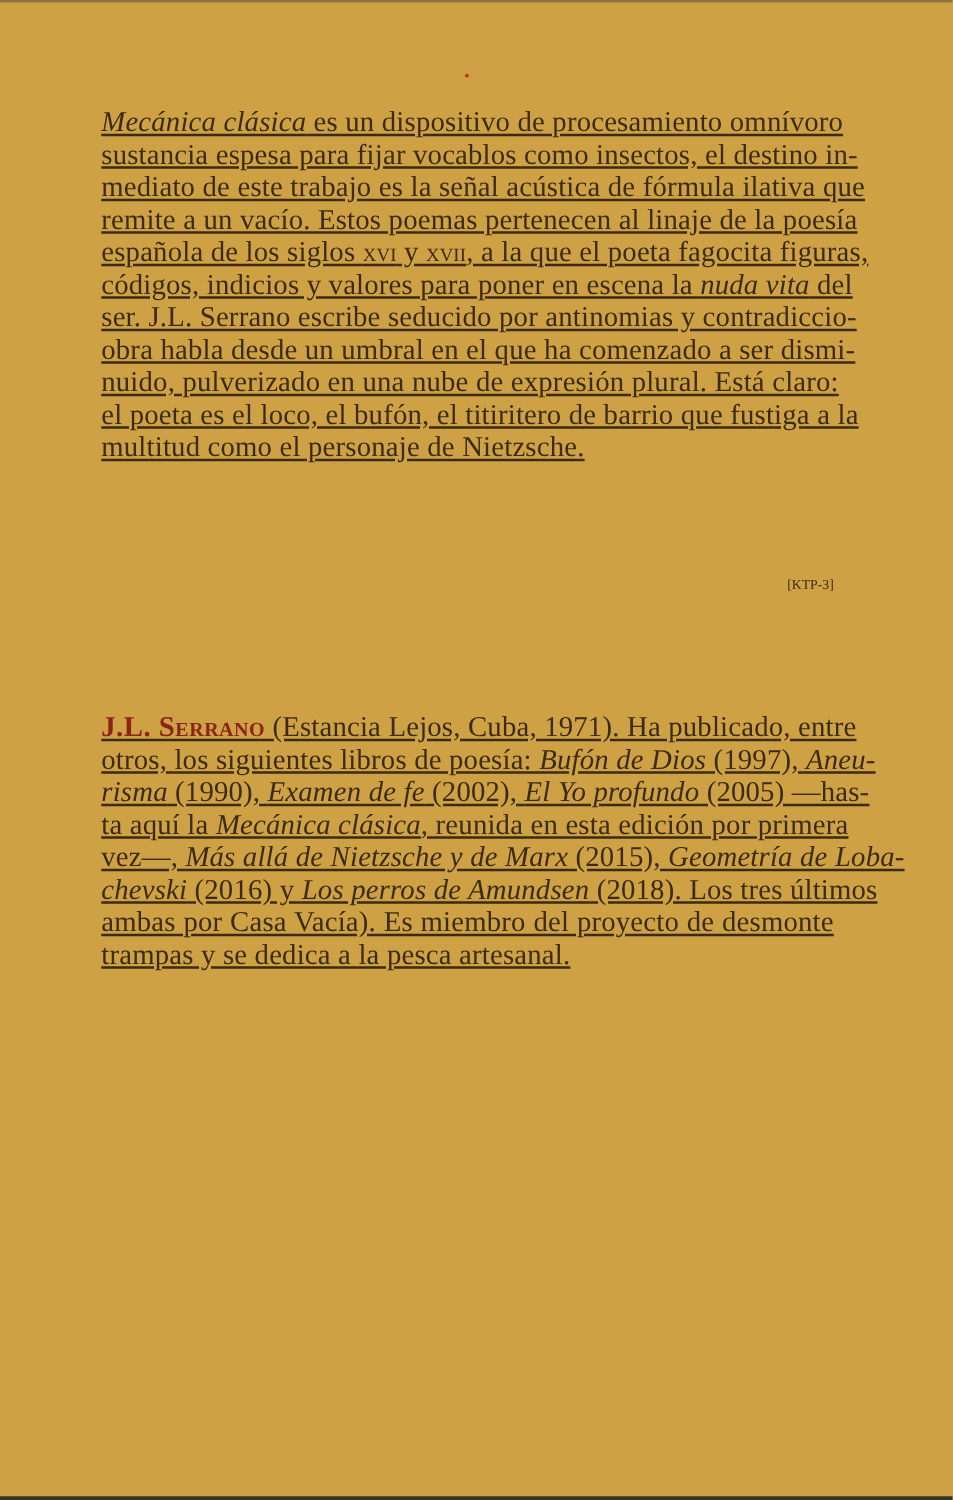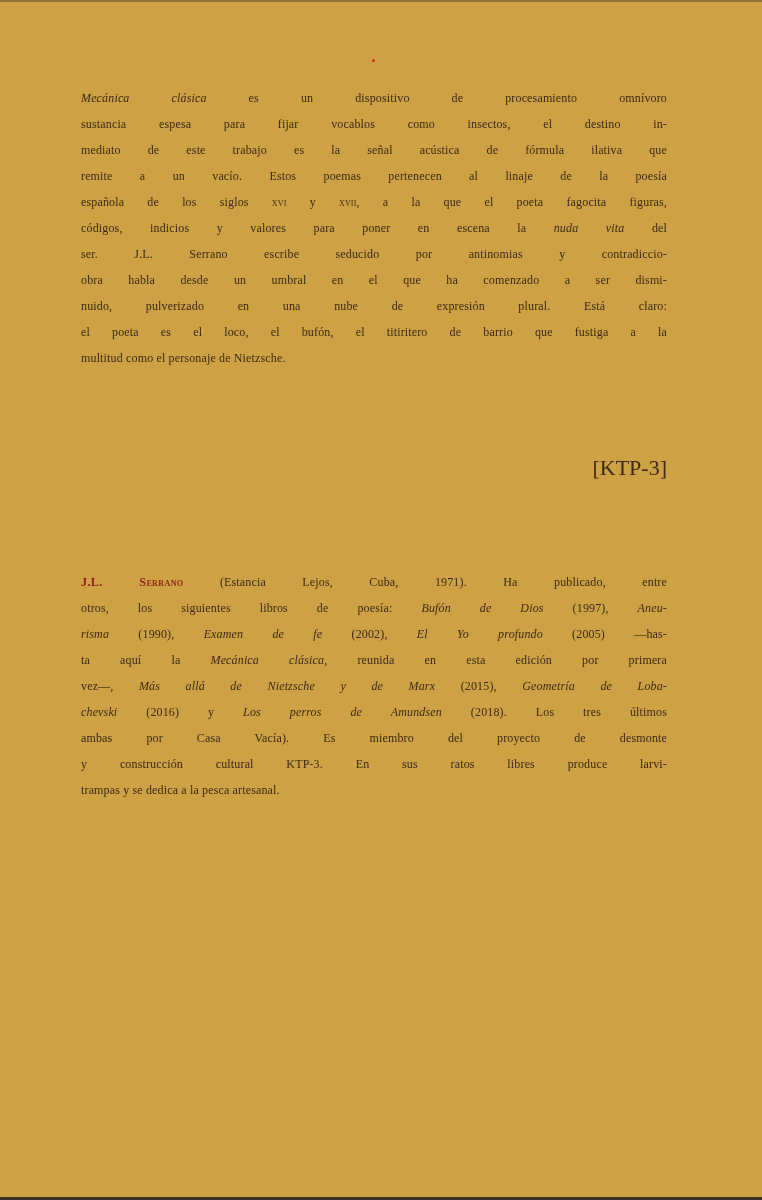--- a/index.html
+++ b/index.html
@@ -33,24 +33,25 @@
       top: 59px;
       width: 3px;
       height: 3px;
       border-radius: 50%;
       background: #d0281a;
     }
     .text-block {
       position: absolute;
       left: 81px;
       width: 586px;
-      font-size: 12px;
+      font-size: 23px;
       line-height: 26px;
       font-family: "Liberation Serif", "DejaVu Serif", serif;
       letter-spacing: 0.15px;
+      text-decoration: underline;
     }
     .blurb { top: 85px; }
     .bio { top: 569px; }
     .line {
       display: block;
       height: 26px;
       white-space: nowrap;
       text-align: justify;
       text-align-last: justify;
     }
@@ -66,21 +67,21 @@
       color: #8c2418;
       font-weight: bold;
       font-variant: small-caps;
       letter-spacing: 0.4px;
     }
     .signature {
       position: absolute;
       top: 455px;
       right: 95px;
       font-family: "Liberation Serif", "DejaVu Serif", serif;
-      font-size: 22px;
+      font-size: 11px;
       line-height: 26px;
     }
   </style>
 </head>
 <body>
 
 <div class="top-edge"></div>
 <div class="red-dot"></div>
 
 <div class="text-block blurb">
@@ -100,17 +101,16 @@
 <div class="signature">[KTP-3]</div>
 
 <div class="text-block bio">
     <span class="line"><span class="author">J.L. Serrano</span><span> (Estancia Lejos, Cuba, 1971). Ha publicado, entre</span></span>
     <span class="line"><span>otros, los siguientes libros de poesía: </span><em>Bufón de Dios</em><span> (1997), </span><em>Aneu-</em></span>
     <span class="line"><em>risma</em><span> (1990), </span><em>Examen de fe</em><span> (2002), </span><em>El Yo profundo</em><span> (2005) —has-</span></span>
     <span class="line"><span>ta aquí la </span><em>Mecánica clásica</em><span>, reunida en esta edición por primera</span></span>
     <span class="line"><span>vez—, </span><em>Más allá de Nietzsche y de Marx</em><span> (2015), </span><em>Geometría de Loba-</em></span>
     <span class="line"><em>chevski</em><span> (2016) y </span><em>Los perros de Amundsen</em><span> (2018). Los tres últimos</span></span>
     <span class="line"><span>ambas por Casa Vacía). Es miembro del proyecto de desmonte</span></span>
-    <span class="line"><span>y construcción cultural KTP-3. En sus ratos libres produce larvi-</span></span>
     <span class="line last"><span>trampas y se dedica a la pesca artesanal.</span></span>
   </div>
 
 <div class="bottom-edge"></div>
 
 </body></html>

